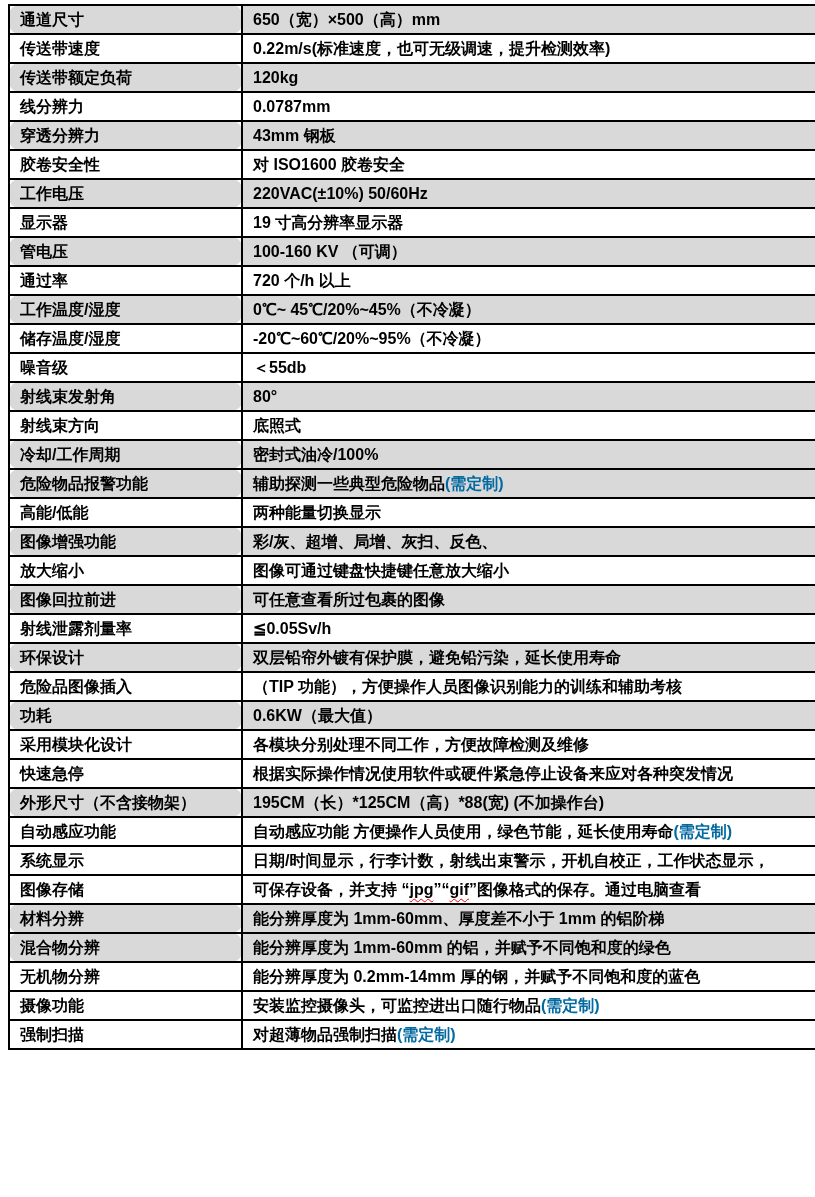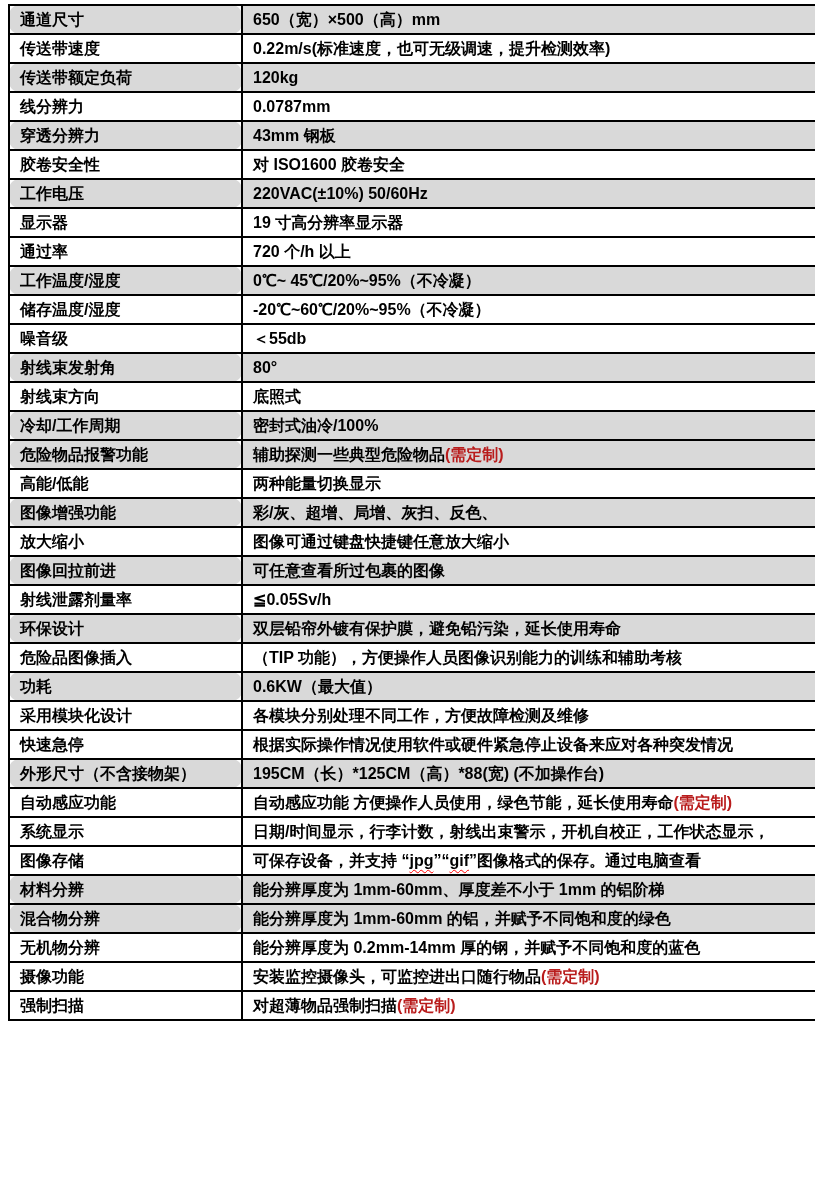--- a/index.html
+++ b/index.html
@@ -40,21 +40,21 @@
     width: 556px;
     padding-left: 12px;
   }
   tr.shaded td {
     background: #d9d9d9;
   }
   tr.plain td {
     background: #ffffff;
   }
   .seg-red {
-    color: #b91c1c;
+    color: #0369a1;
   }
   .seg-squiggle {
     text-decoration-line: underline;
     text-decoration-style: wavy;
     text-decoration-color: #ff0000;
     text-decoration-thickness: 1px;
     text-underline-offset: 3px;
   }
 </style>
 </head>
@@ -87,27 +87,31 @@
     <td class="value-cell"><span>对 ISO1600 胶卷安全</span></td>
   </tr>
       <tr class="shaded">
     <td class="label-cell">工作电压</td>
     <td class="value-cell"><span>220VAC(±10%)  50/60Hz</span></td>
   </tr>
       <tr class="plain">
     <td class="label-cell">显示器</td>
     <td class="value-cell"><span>19 寸高分辨率显示器</span></td>
   </tr>
+      <tr class="shaded">
+    <td class="label-cell">管电压</td>
+    <td class="value-cell"><span>100-160 KV （可调）</span></td>
+  </tr>
       <tr class="plain">
     <td class="label-cell">通过率</td>
     <td class="value-cell"><span>720 个/h 以上</span></td>
   </tr>
       <tr class="shaded">
     <td class="label-cell">工作温度/湿度</td>
-    <td class="value-cell"><span>0℃~ 45℃/20%~95%（不冷凝）</span></td>
+    <td class="value-cell"><span>0℃~ 45℃/20%~45%（不冷凝）</span></td>
   </tr>
       <tr class="plain">
     <td class="label-cell">储存温度/湿度</td>
     <td class="value-cell"><span>-20℃~60℃/20%~95%（不冷凝）</span></td>
   </tr>
       <tr class="plain">
     <td class="label-cell">噪音级</td>
     <td class="value-cell"><span>＜55db</span></td>
   </tr>
       <tr class="shaded">

